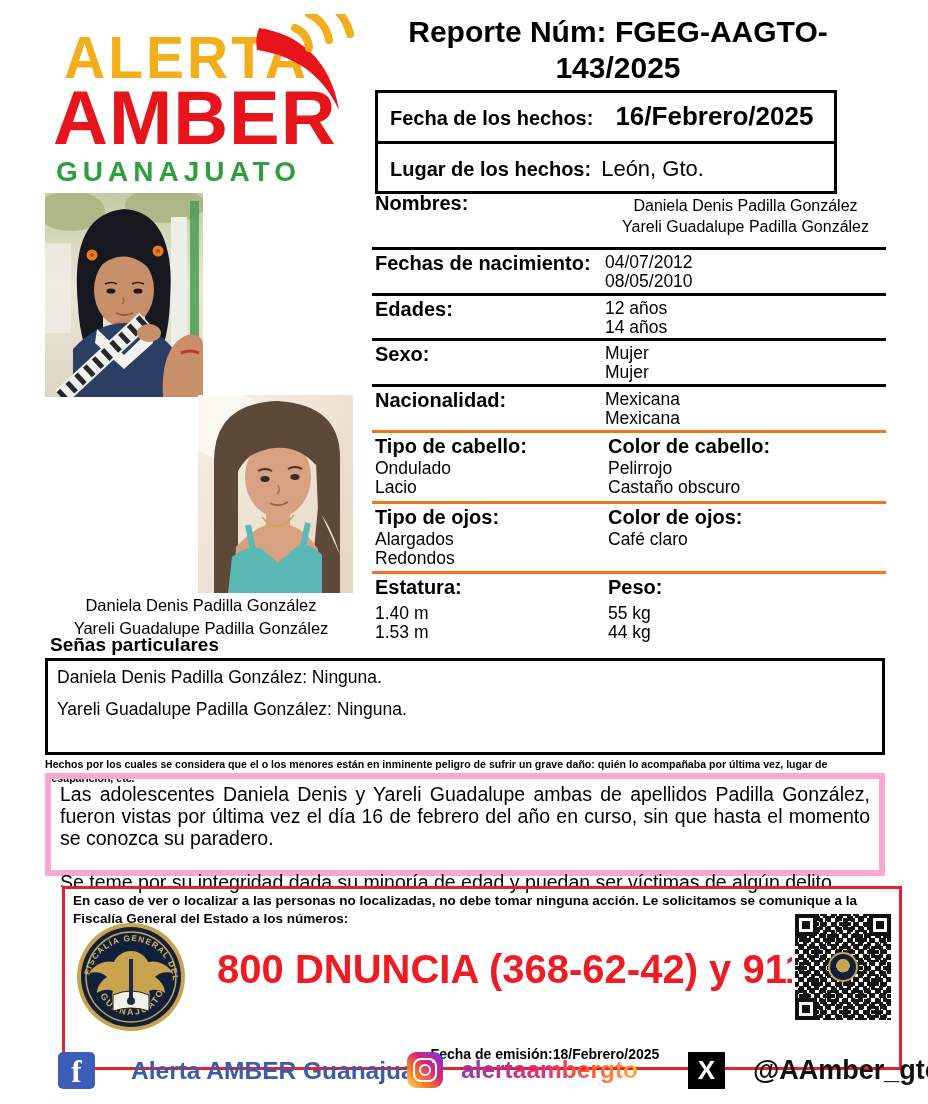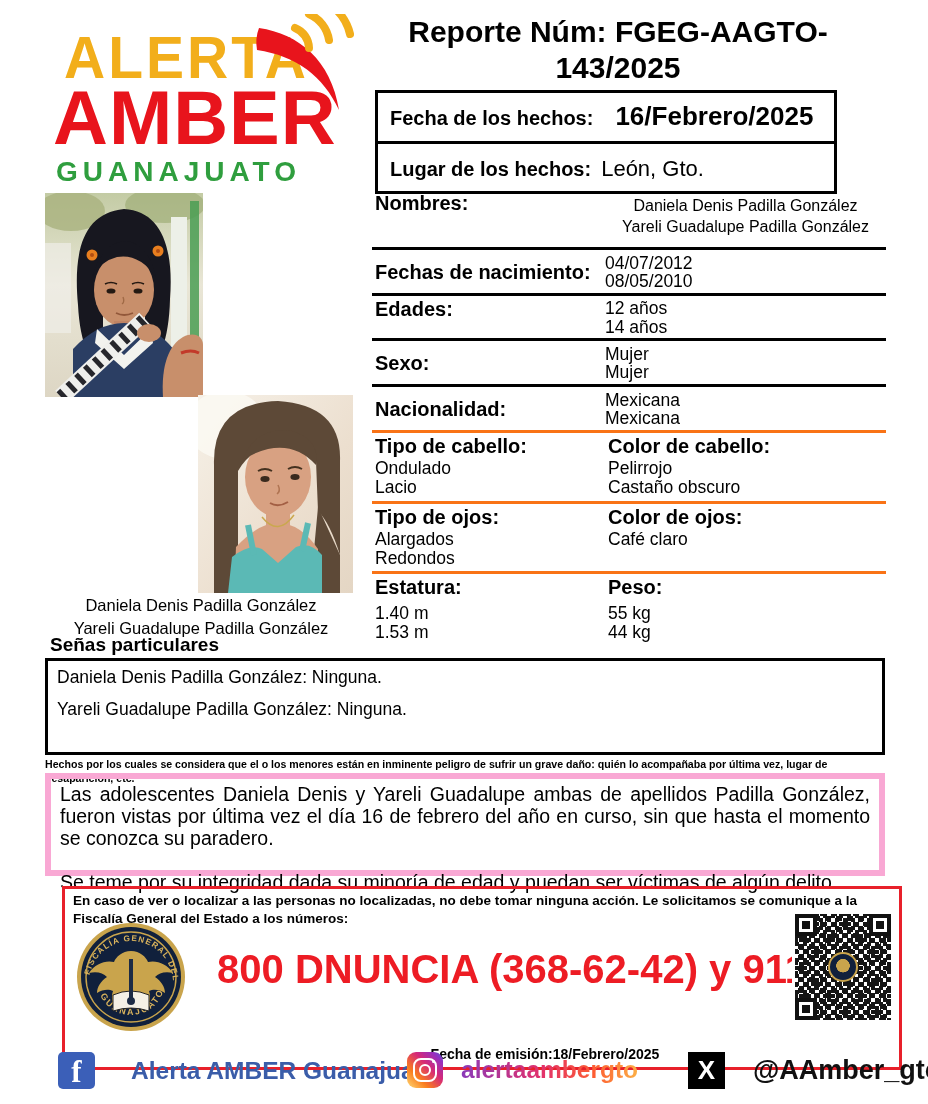--- a/index.html
+++ b/index.html
@@ -38,21 +38,21 @@
     font-size:16.5px; line-height:23px; }
 
   
   .attr{ left:372px; top:190px; width:514px; }
   .row{ display:flex; border-top:3px solid #000; padding:2px 0 2px 3px; }
   .row.first{ border-top:none; }
   .lbl{ width:230px; font-weight:bold; font-size:20px; line-height:22px; flex:none;}
   .vals{ font-size:17.5px; line-height:18.5px; padding-top:1px;}
   .row.nombres{ min-height:57px; }
   .row.nombres .vals{ flex:1; text-align:center; font-size:16px; line-height:21px; padding-top:3px;}
-  .row.h46{ min-height:46px;align-items:center; } .row.h45{ min-height:45px; }
+  .row.h46{ min-height:46px; } .row.h45{ min-height:45px; }
   .row2{ display:flex; border-top:3px solid #f97316; min-height:71px; padding:2px 0 2px 3px;}
   .col{ width:233px; flex:none; }
   .col .lbl{ width:auto; }
   .col .vals{ padding-top:2px; }
 
   
   .senas-h{ left:50px; top:634px; font-size:19px; font-weight:bold; }
   .senas-box{ left:45px; top:658px; width:840px; height:97px; border:3px solid #000;
     padding:6px 9px; font-size:17.5px; }
   .senas-box .l2{ margin-top:11px; }

